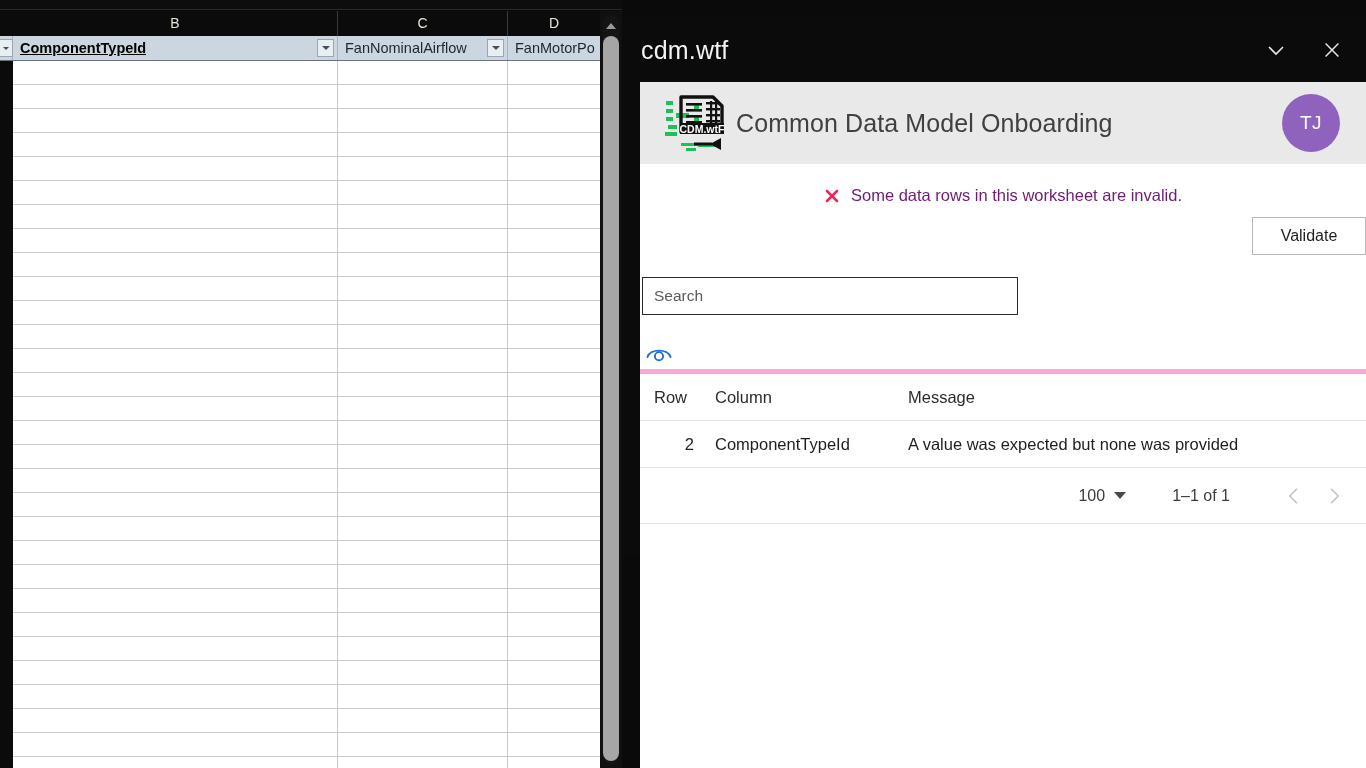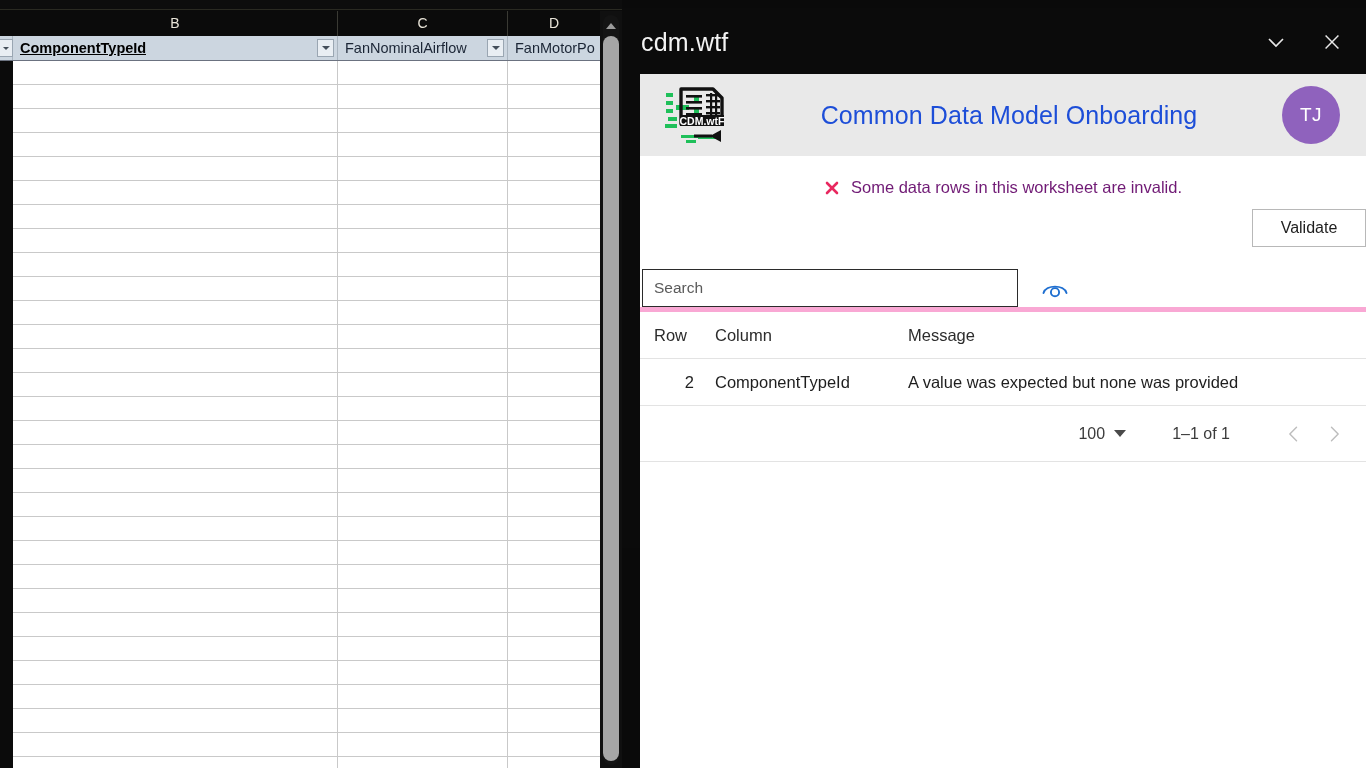--- a/index.html
+++ b/index.html
@@ -100,21 +100,21 @@
     border-left: 5px solid transparent; border-right: 5px solid transparent;
     border-bottom: 6px solid #9b9b9b;
   }
   .sb-thumb {
     position: absolute; left: 3px; top: 25px; width: 16px; height: 725px;
     background: #a6a6a6; border-radius: 8px;
   }
 
   
   #taskpane {
-    position: absolute; left: 622px; top: 8px;
+    position: absolute; left: 622px; top: 16px;
     width: 744px; height: 540px;
     background: #0b0b0b;
   }
   .pane-title-bar {
     position: absolute; left: 0; top: 2px; width: 744px; height: 64px;
     display: flex; align-items: center;
   }
   .pane-title {
     margin-left: 19px;
     color: #f3f3f3; font-size: 25px; letter-spacing: .2px;
@@ -133,22 +133,22 @@
     background: #ffffff;
   }
 
   
   .addin-header {
     height: 82px; background: #e9e9e9;
     display: flex; align-items: center; padding: 0 26px 0 24px;
   }
   .logo { width: 72px; height: 64px; flex: 0 0 auto; }
   .addin-title {
-    flex: 1 1 auto; text-align: center;
-    font-size: 25px; color: #1d4ed8; letter-spacing: .1px;
+    flex: 1 1 auto; text-align: left;
+    font-size: 25px; color: #404040; letter-spacing: .1px;
   }
   .avatar {
     width: 58px; height: 58px; border-radius: 50%;
     background: #8f62bd; color: #fff;
     display: flex; align-items: center; justify-content: center;
     font-size: 19px; letter-spacing: .5px; flex: 0 0 auto;
   }
 
   
   .status-wrap { padding: 22px 0 0 0; }
@@ -168,22 +168,22 @@
   .validate-wrap { display: flex; justify-content: flex-end; margin-top: 12px; }
   .validate-btn {
     min-width: 114px; height: 38px; padding: 0 18px;
     background: #fff; border: 1px solid #b8b8b8;
     font-size: 16px; color: #1e1e1e; cursor: pointer;
     font-family: "Liberation Sans", sans-serif;
   }
 
   
   .search-row {
-    display: flex; align-items: center; gap: 20px;
-    padding: 22px 24px 0 2px; margin-left: 0;
+    display: flex; align-items: flex-start; gap: 20px;
+    padding: 22px 24px 0 2px; margin-left: 0; flex-direction: column;
   }
   .search-input {
     width: 376px; height: 38px;
     border: 1px solid #2b2b2b; background: #fff;
     padding: 0 11px; font-size: 15.5px; color: #222;
     font-family: "Liberation Sans", sans-serif;
   }
   .search-input::placeholder { color: #5a5a5a; }
   .eye-btn { width: 34px; height: 34px; display: flex; align-items: center; justify-content: center; }
 

